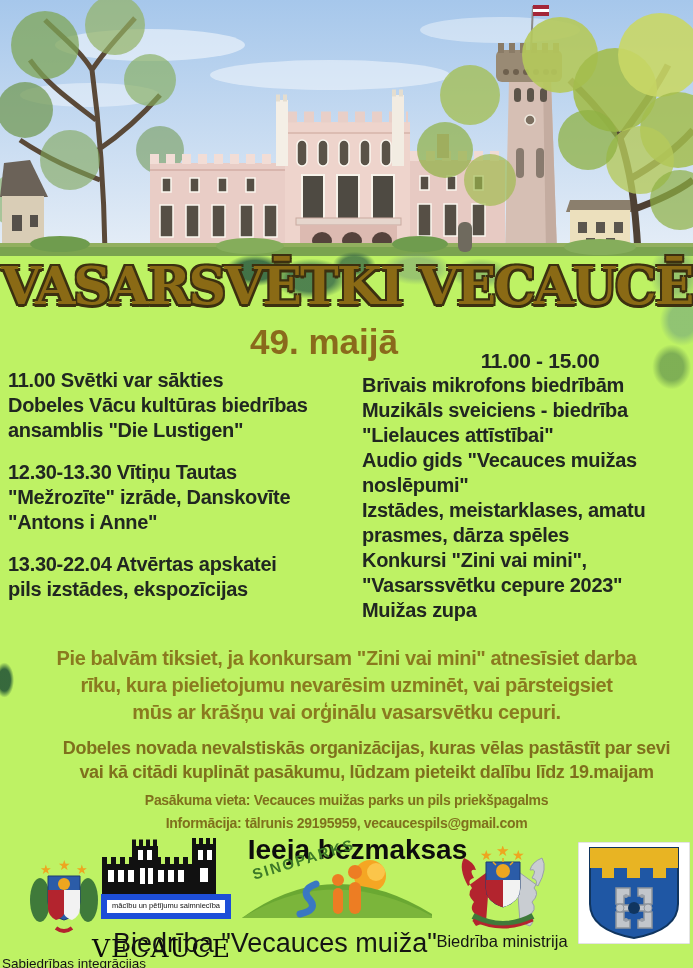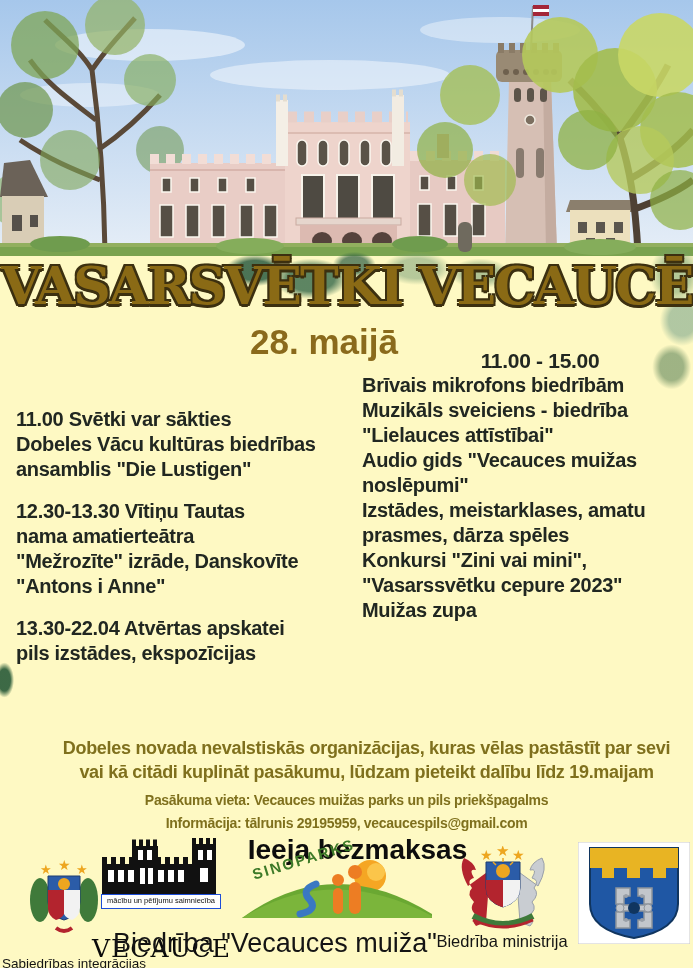--- a/index.html
+++ b/index.html
@@ -1,17 +1,17 @@
 <!DOCTYPE html>
 <html><head>
 <meta charset="utf-8">
 <style>
   html,body{margin:0;padding:0;background:#ffffff;}
   .poster{position:relative;width:693px;height:968px;overflow:hidden;
-    background:#fef9c3;font-family:"Liberation Sans",sans-serif;}
+    background:#bef264;font-family:"Liberation Sans",sans-serif;}
   .photo{position:absolute;left:0;top:0;width:693px;height:256px;}
   .blob{position:absolute;pointer-events:none;}
   .b1{left:215px;top:248px;width:160px;height:56px;
     background:radial-gradient(ellipse 42px 22px at 25% 40%,rgba(44,92,66,.85) 45%,transparent 72%),
       radial-gradient(ellipse 52px 28px at 60% 55%,rgba(53,104,74,.8) 45%,transparent 72%),
       radial-gradient(ellipse 30px 18px at 87% 30%,rgba(44,92,66,.7) 45%,transparent 72%);}
   .b2{left:372px;top:246px;width:150px;height:50px;
     background:radial-gradient(ellipse 46px 22px at 30% 45%,rgba(122,160,120,.55) 45%,transparent 75%),
       radial-gradient(ellipse 40px 20px at 72% 55%,rgba(100,140,100,.5) 45%,transparent 75%);}
   .b3{left:622px;top:248px;width:71px;height:145px;
@@ -21,36 +21,36 @@
   .b4{left:-6px;top:652px;width:26px;height:56px;
     background:radial-gradient(ellipse 12px 22px at 40% 50%,rgba(40,90,56,.9) 50%,transparent 80%);}
   .title{position:absolute;left:0;top:255px;width:693px;text-align:center;
     font-family:"DejaVu Serif","Liberation Serif",serif;font-weight:bold;
     font-size:52px;letter-spacing:-2px;white-space:nowrap;color:#8a6a15;
     text-shadow:-2px -2px 0 #3c3010,2px -2px 0 #3c3010,-2px 2px 0 #3c3010,2px 2px 0 #3c3010,0 3px 0 #3c3010;}
   .date{position:absolute;left:0;top:322px;width:648px;text-align:center;
     font-size:35px;font-weight:bold;color:#8a6a1c;}
   .col{position:absolute;font-size:20px;line-height:25px;font-weight:bold;
     color:#212721;letter-spacing:-0.3px;}
-  .col-left{left:16px;top:368px;width:350px;margin-top:39px;}
+  .col-left{left:8px;top:368px;width:350px;}
   .col-left .block{margin-bottom:17px;}
   .col-right{left:362px;top:348px;width:330px;}
   .time-head{text-align:center;padding-left:26px;font-size:21px;}
   .ln{white-space:nowrap;}
   .center-par{position:absolute;left:0;width:693px;text-align:center;font-weight:bold;}
   .p1{top:645px;font-size:20px;line-height:27px;color:#8a7a1f;letter-spacing:-0.4px;}
   .p2{top:736px;font-size:18px;line-height:24px;color:#7f701d;letter-spacing:-0.3px;margin-left:20px;}
   .p3{top:789px;font-size:14px;line-height:23px;color:#7f701d;letter-spacing:-0.3px;}
   .free{position:absolute;left:0;top:834px;width:715px;text-align:center;
     font-size:28px;font-weight:bold;color:#0d0d0d;}
   .logo{position:absolute;}
   .sif-caption{position:absolute;left:0px;top:936px;width:148px;text-align:center;
     font-size:13.5px;line-height:15px;color:#141414;margin-top:20px;}
   .vecauce-sub{position:absolute;left:101px;top:894px;width:118px;height:13px;
-    background:#ffffff;border:1px solid #1d4ed8;font-size:7.5px;line-height:12px;
+    background:#ffffff;border:6px solid #1d4ed8;font-size:7.5px;line-height:12px;
     text-align:center;color:#111;overflow:hidden;}
   .vecauce-name{position:absolute;left:92px;top:906px;width:136px;text-align:center;
     font-family:"DejaVu Serif","Liberation Serif",serif;font-size:25px;letter-spacing:1px;color:#0a0a0a;margin-top:28px;}
   .sino-arc{position:absolute;left:246px;top:868px;width:120px;text-align:center;
     font-size:15px;font-weight:bold;color:#3d7a28;letter-spacing:2px;
     transform:rotate(-17deg);transform-origin:left center;}
   .sino-name{position:absolute;left:238px;top:970px;width:196px;text-align:center;
     font-size:13px;font-weight:bold;color:#1d3f8f;font-variant:small-caps;letter-spacing:.5px;}
   .km-caption{position:absolute;left:432px;top:932px;width:140px;text-align:center;
     font-size:16.5px;color:#141414;}
@@ -211,31 +211,30 @@
       </g>
     </svg>
   </div>
 
   <div class="blob b1"></div>
   <div class="blob b2"></div>
   <div class="blob b3"></div>
   <div class="blob b4"></div>
 
   <div class="title">VASARSVĒTKI VECAUCĒ</div>
-  <div class="date">28. maijā</div>
+  <div class="date">49. maijā</div>
 
   <div class="col col-left">
     <div class="block">
       <div class="ln">11.00 Svētki var sākties</div>
       <div class="ln">Dobeles Vācu kultūras biedrības</div>
       <div class="ln">ansamblis "Die Lustigen"</div>
     </div>
     <div class="block">
       <div class="ln">12.30-13.30 Vītiņu Tautas</div>
-      <div class="ln">nama amatierteātra</div>
       <div class="ln">"Mežrozīte" izrāde, Danskovīte</div>
       <div class="ln">"Antons i Anne"</div>
     </div>
     <div class="block">
       <div class="ln">13.30-22.04 Atvērtas apskatei</div>
       <div class="ln">pils izstādes, ekspozīcijas</div>
     </div>
   </div>
 
   <div class="col col-right">
@@ -245,20 +244,25 @@
     <div class="ln">"Lielauces attīstībai"</div>
     <div class="ln">Audio gids "Vecauces muižas</div>
     <div class="ln">noslēpumi"</div>
     <div class="ln">Izstādes, meistarklases, amatu</div>
     <div class="ln">prasmes, dārza spēles</div>
     <div class="ln">Konkursi "Zini vai mini",</div>
     <div class="ln">"Vasarssvētku cepure 2023"</div>
     <div class="ln">Muižas zupa</div>
   </div>
 
+  <div class="center-par p1">
+    <div class="ln">Pie balvām tiksiet, ja konkursam "Zini vai mini" atnesīsiet darba</div>
+    <div class="ln">rīku, kura pielietojumu nevarēsim uzminēt, vai pārsteigsiet</div>
+    <div class="ln">mūs ar krāšņu vai orģinālu vasarsvētku cepuri.</div>
+  </div>
   <div class="center-par p2">
     <div class="ln">Dobeles novada nevalstiskās organizācijas, kuras vēlas pastāstīt par sevi</div>
     <div class="ln">vai kā citādi kuplināt pasākumu, lūdzam pieteikt dalību līdz 19.maijam</div>
   </div>
   <div class="center-par p3">
     <div class="ln">Pasākuma vieta: Vecauces muižas parks un pils priekšpagalms</div>
     <div class="ln">Informācija: tālrunis 29195959, vecaucespils@gmail.com</div>
   </div>
 
   <div class="free">Ieeja bezmaksas</div>

